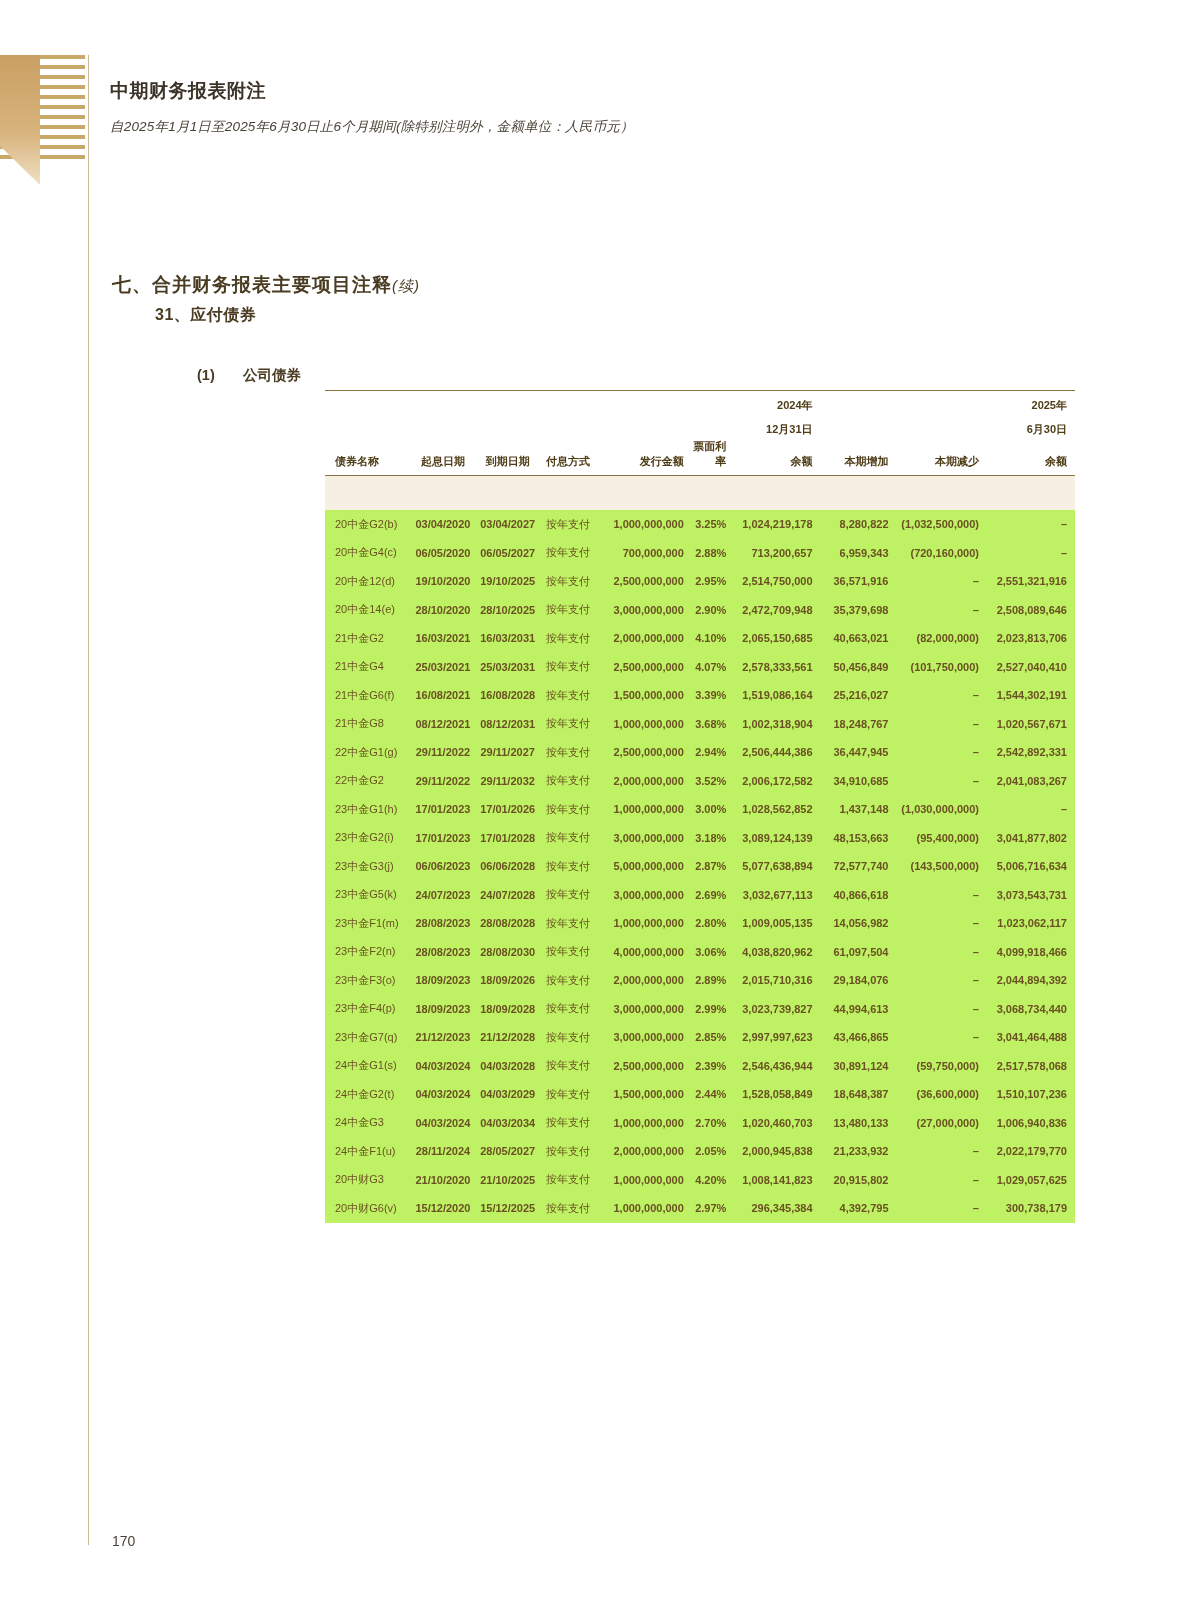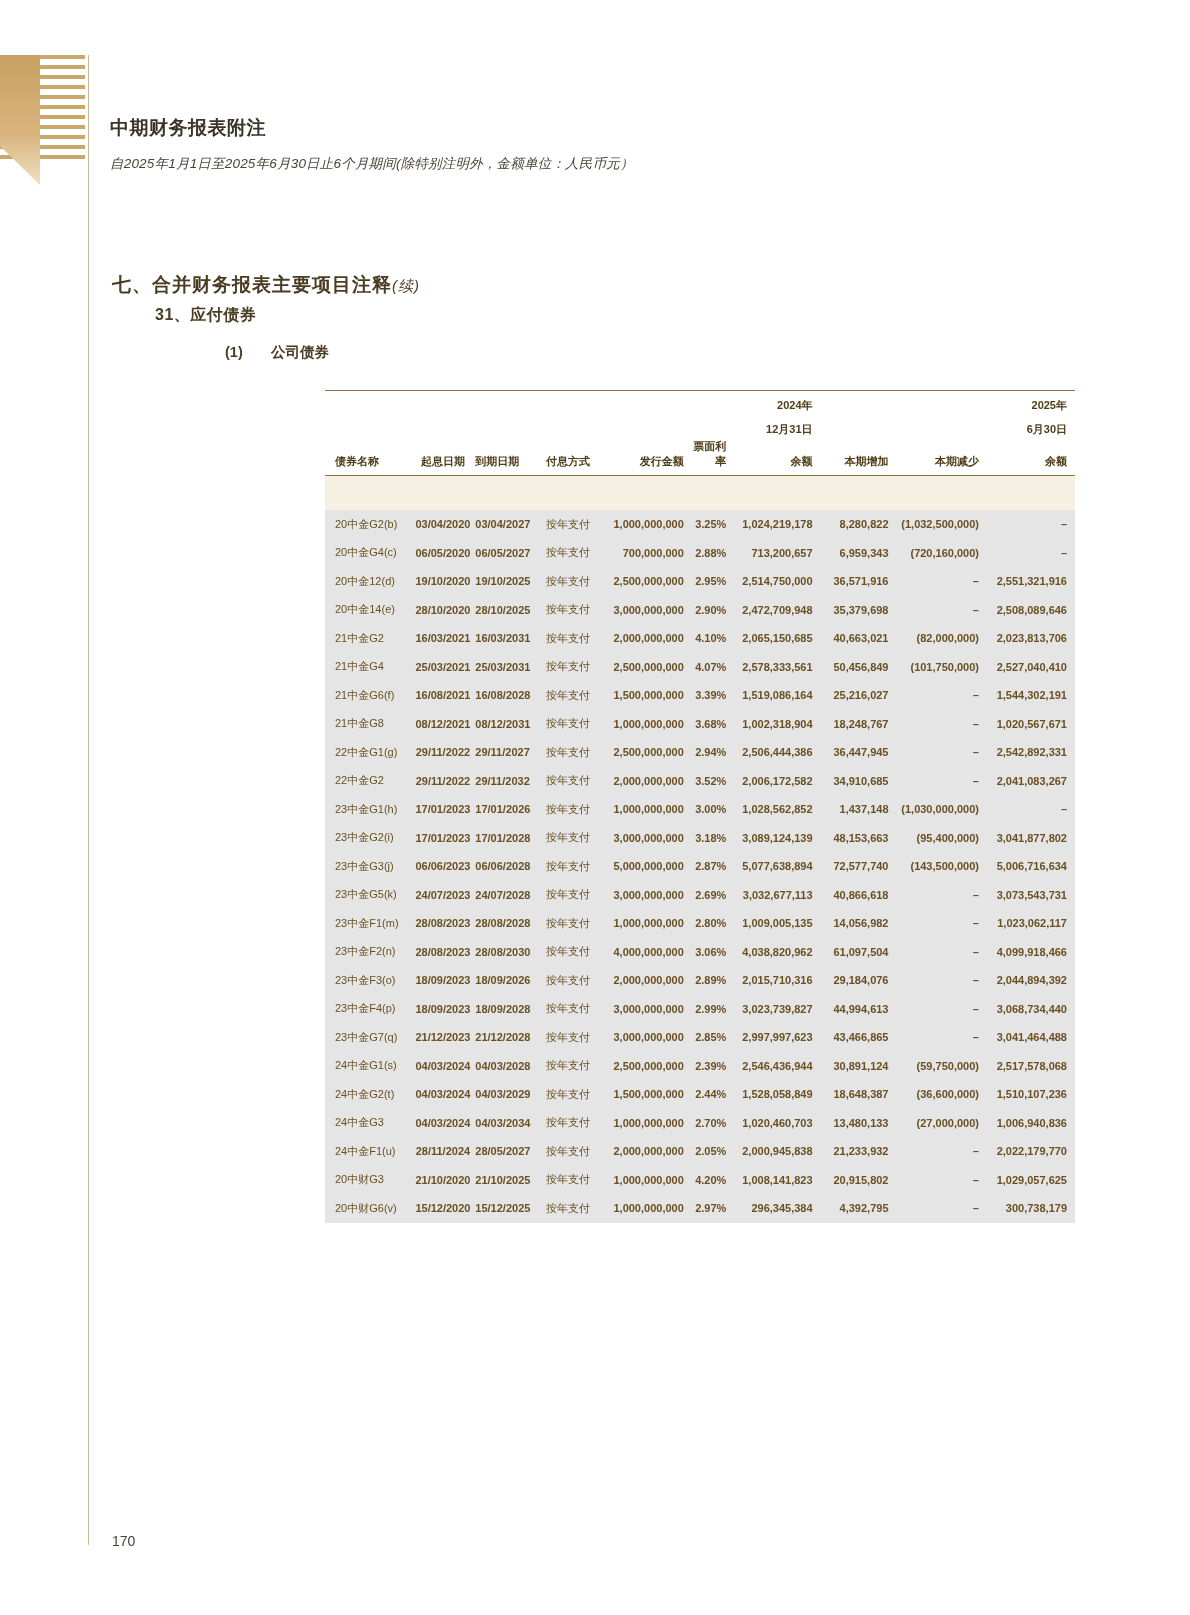--- a/index.html
+++ b/index.html
@@ -51,21 +51,20 @@
     height: 1490px;
     background: #cdb894;
   }
 
   
   .doc-header {
     position: absolute;
     left: 110px;
     top: 78px;
     width: 900px;
-    margin-top: 37px;
   }
   .doc-header .title {
     font-size: 19px;
     font-weight: bold;
     color: #3d3429;
     letter-spacing: 0.5px;
   }
   .doc-header .subtitle {
     margin-top: 14px;
     font-size: 13.5px;
@@ -94,25 +93,24 @@
     left: 155px;
     top: 305px;
     font-size: 16px;
     font-weight: bold;
     color: #4a3c22;
     letter-spacing: 0.5px;
   }
   .sec-3 {
     position: absolute;
     left: 197px;
-    top: 343px;
+    top: 366px;
     font-size: 14.5px;
     font-weight: bold;
     color: #4a3c22;
-    margin-left: 28px;
   }
   .sec-3 .num {
     display: inline-block;
     width: 46px;
   }
 
   
   .table-wrap {
     position: absolute;
     left: 325px;
@@ -148,29 +146,29 @@
   }
   .rule-bot td {
     border-bottom: 1.2px solid #8a7340;
   }
   tbody.body-rows tr td {
     height: 28.5px;
     padding: 0;
     white-space: nowrap;
   }
   tbody.body-rows {
-    background: #e5e5e5;
+    background: #bef264;
   }
   .spacer-row td {
     height: 34px !important;
     background: #f6f0e2;
   }
   .c-name   { text-align: left;  padding-left: 10px !important; width: 92px; }
   .c-start  { text-align: center; width: 78px; font-weight: bold; }
-  .c-end    { width: 78px; font-weight: bold; }
+  .c-end    { text-align: center; width: 78px; font-weight: bold; }
   .c-pay    { text-align: center; width: 72px; }
   .c-amt    { text-align: right;  width: 112px; font-weight: bold; }
   .c-rate   { text-align: right;  width: 58px;  font-weight: bold; }
   .c-bal    { text-align: right;  width: 108px; font-weight: bold; padding-right: 4px !important;}
   .c-inc    { text-align: right;  width: 95px;  font-weight: bold; }
   .c-dec    { text-align: right;  width: 108px; font-weight: bold; }
   .c-bal2   { text-align: right;  width: 112px; font-weight: bold; padding-right: 8px !important;}
 
   .hdr-year { font-weight: bold; }
 

